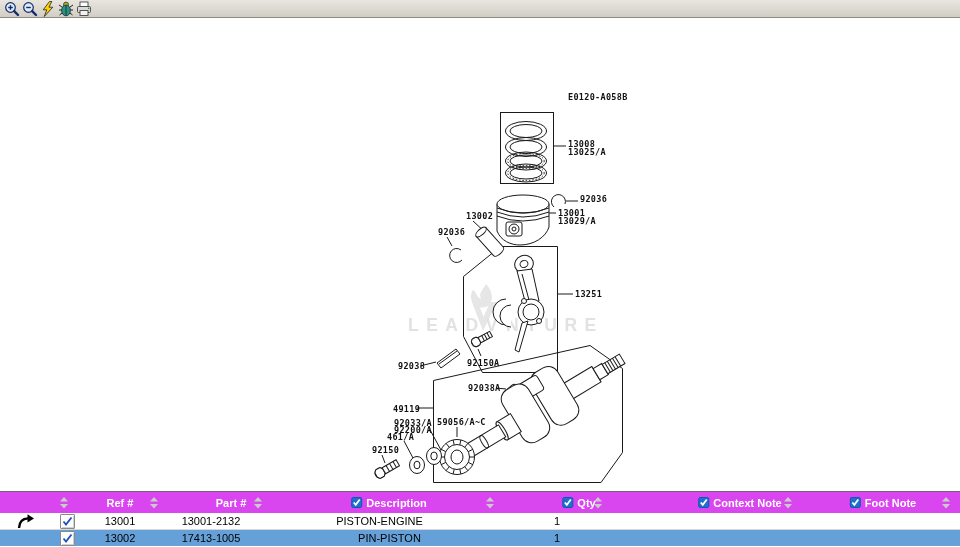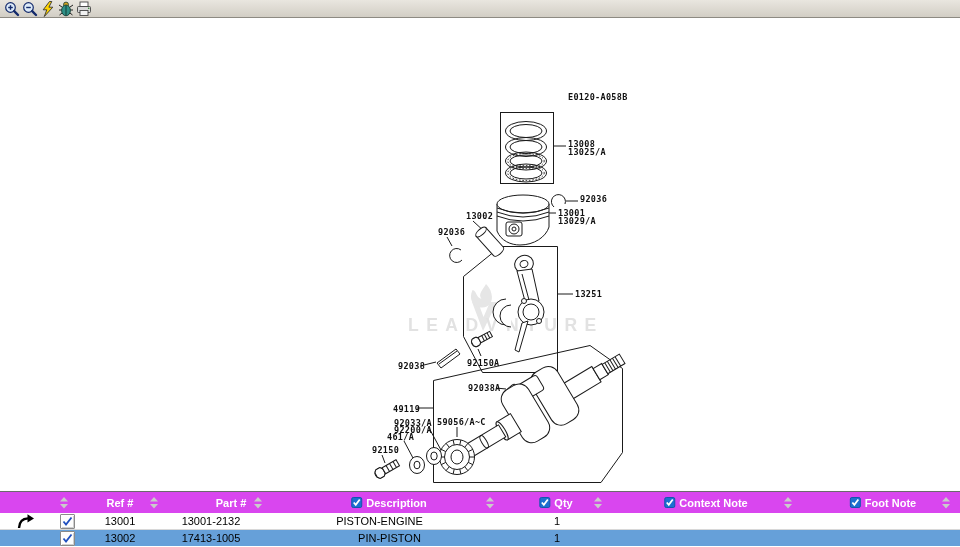--- a/index.html
+++ b/index.html
@@ -301,29 +301,29 @@
         <span>Part #</span>
       </div>
       <div class="hgroup" style="left: 389px; align-items: center;">
         <span class="hcheck">
           <svg width="9" height="9" viewBox="0 0 9 9">
             <polyline points="1.5,4.5 3.5,6.8 7.5,1.5" fill="none" stroke="#fff" stroke-width="1.8"></polyline>
           </svg>
         </span>
         <span>Description</span>
       </div>
-      <div class="hgroup" style="left: 556px; text-align: center;">
+      <div class="hgroup" style="left: 579px; text-align: center;">
         <span class="hcheck">
           <svg width="9" height="9" viewBox="0 0 9 9">
             <polyline points="1.5,4.5 3.5,6.8 7.5,1.5" fill="none" stroke="#fff" stroke-width="1.8"></polyline>
           </svg>
         </span>
         <span>Qty</span>
       </div>
-      <div class="hgroup" style="left: 706px;">
+      <div class="hgroup" style="left: 740px;">
         <span class="hcheck">
           <svg width="9" height="9" viewBox="0 0 9 9">
             <polyline points="1.5,4.5 3.5,6.8 7.5,1.5" fill="none" stroke="#fff" stroke-width="1.8"></polyline>
           </svg>
         </span>
         <span>Context Note</span>
       </div>
       <div class="hgroup" style="left: 883px; text-align: right;">
         <span class="hcheck">
           <svg width="9" height="9" viewBox="0 0 9 9">

